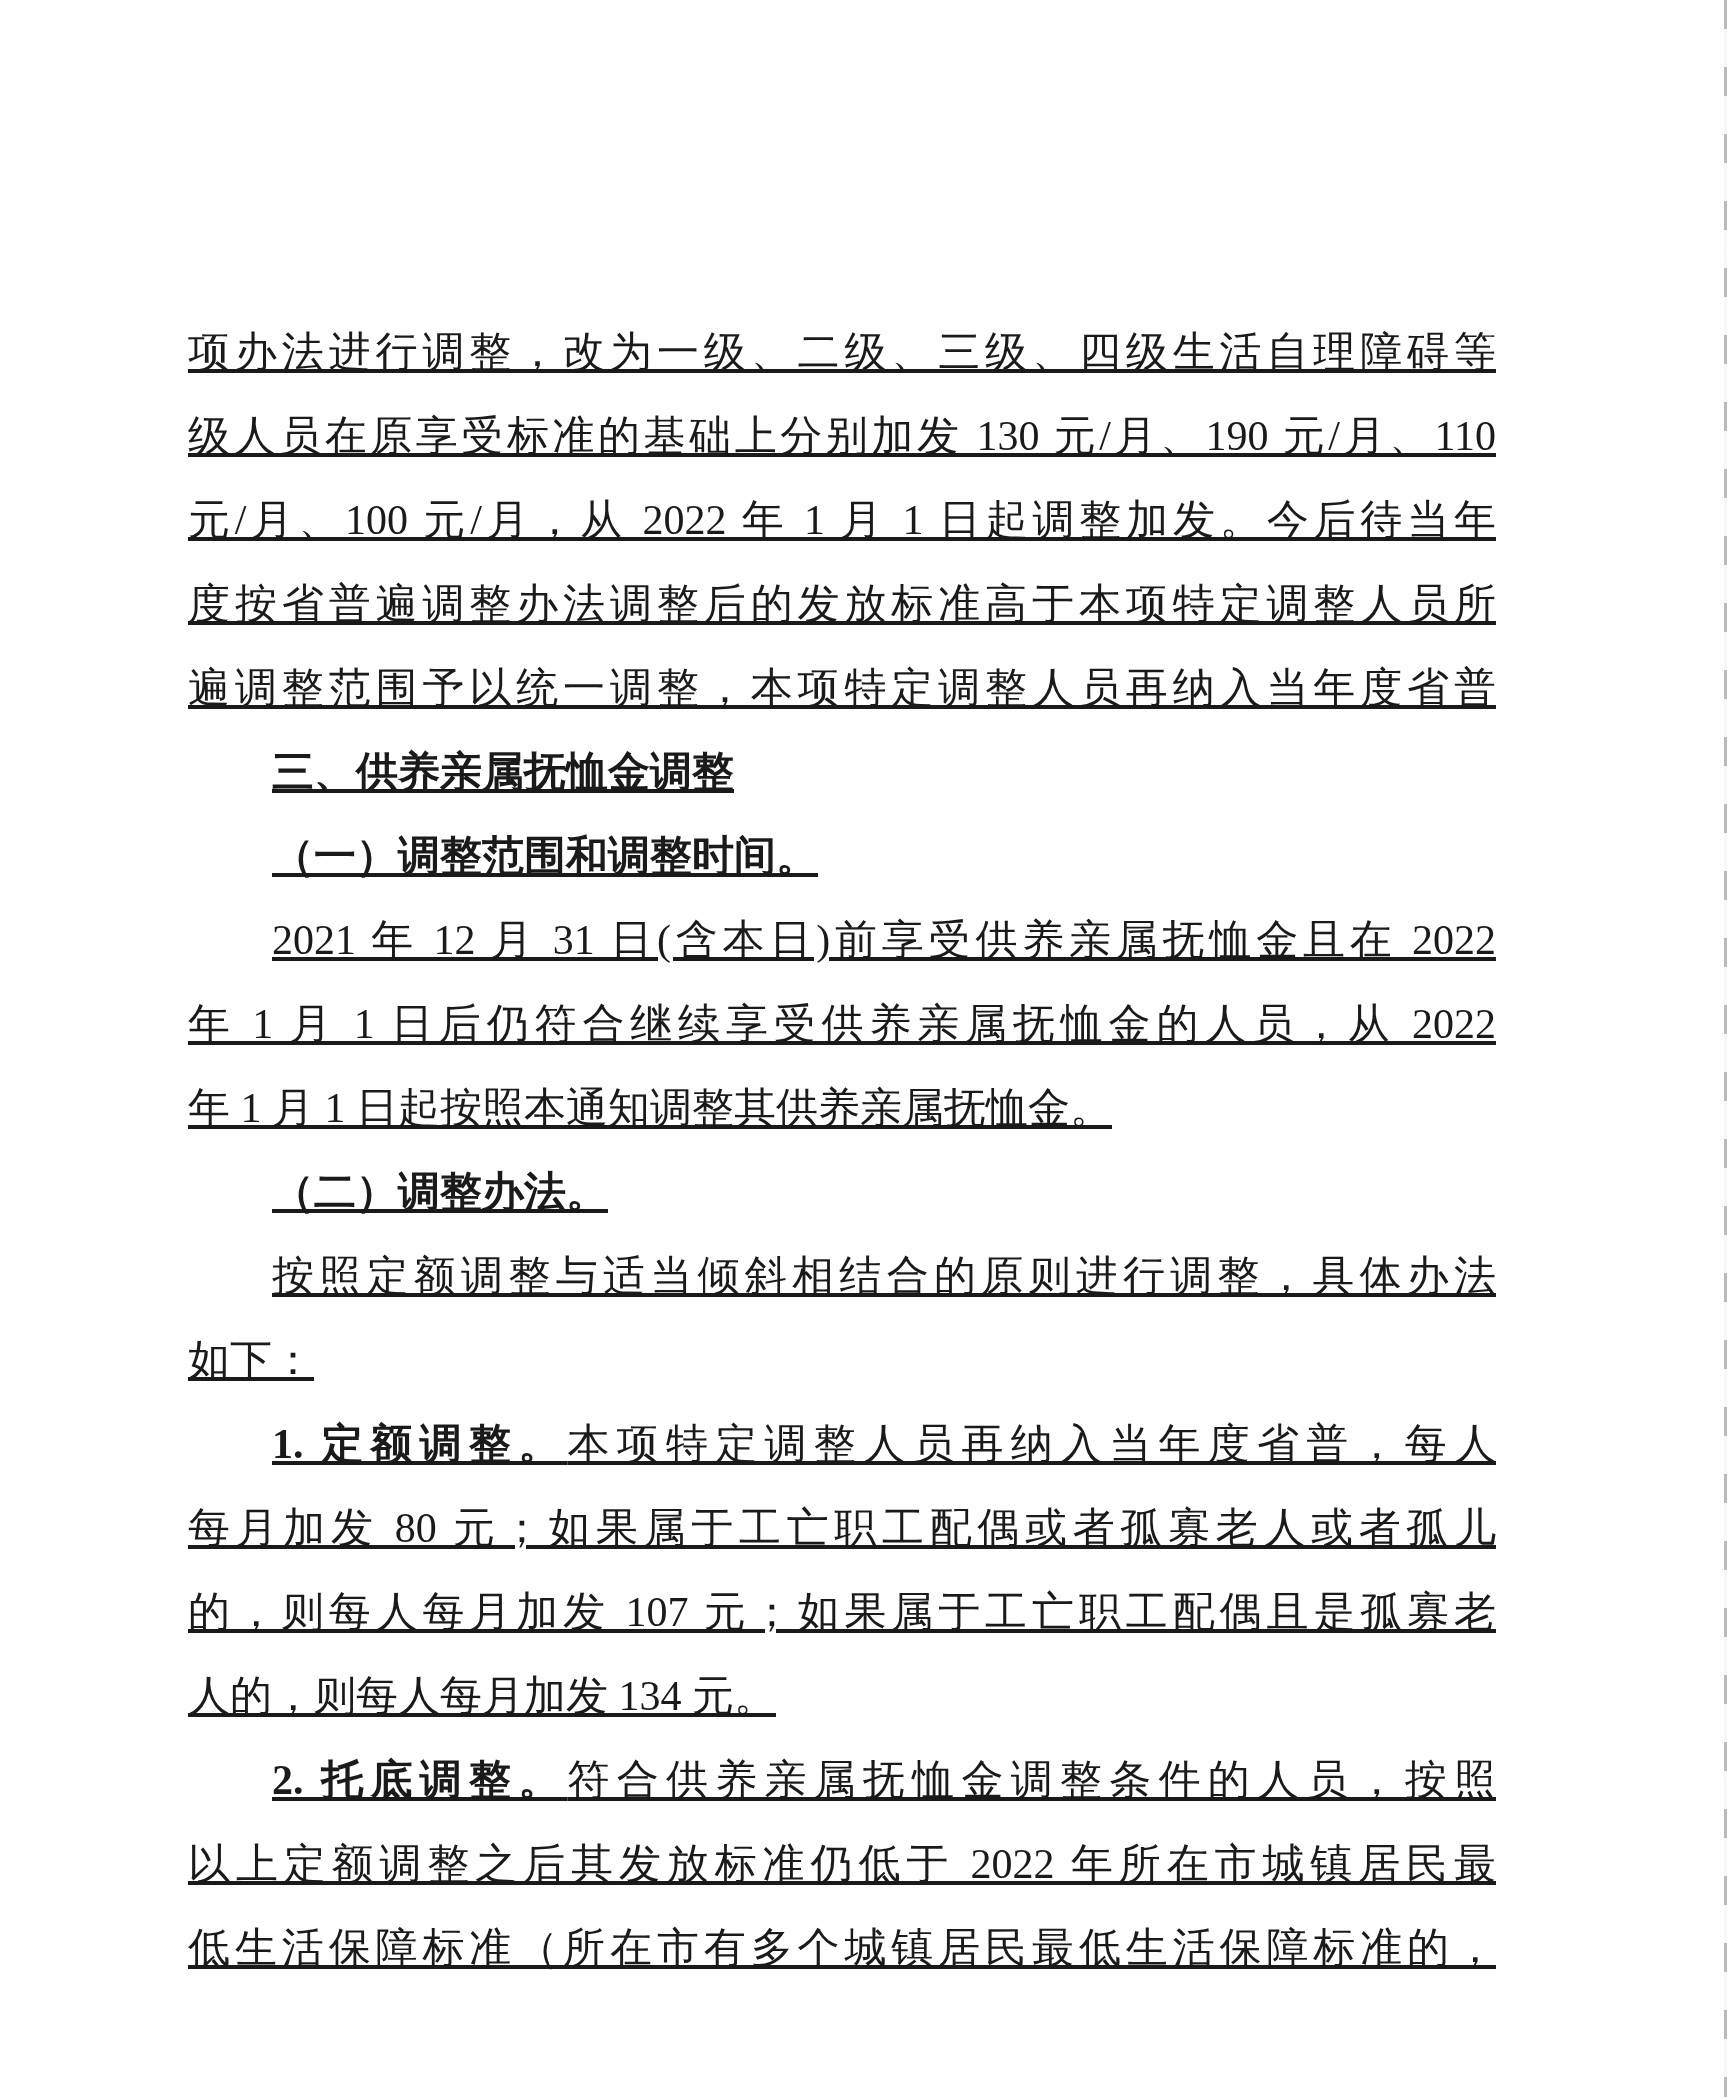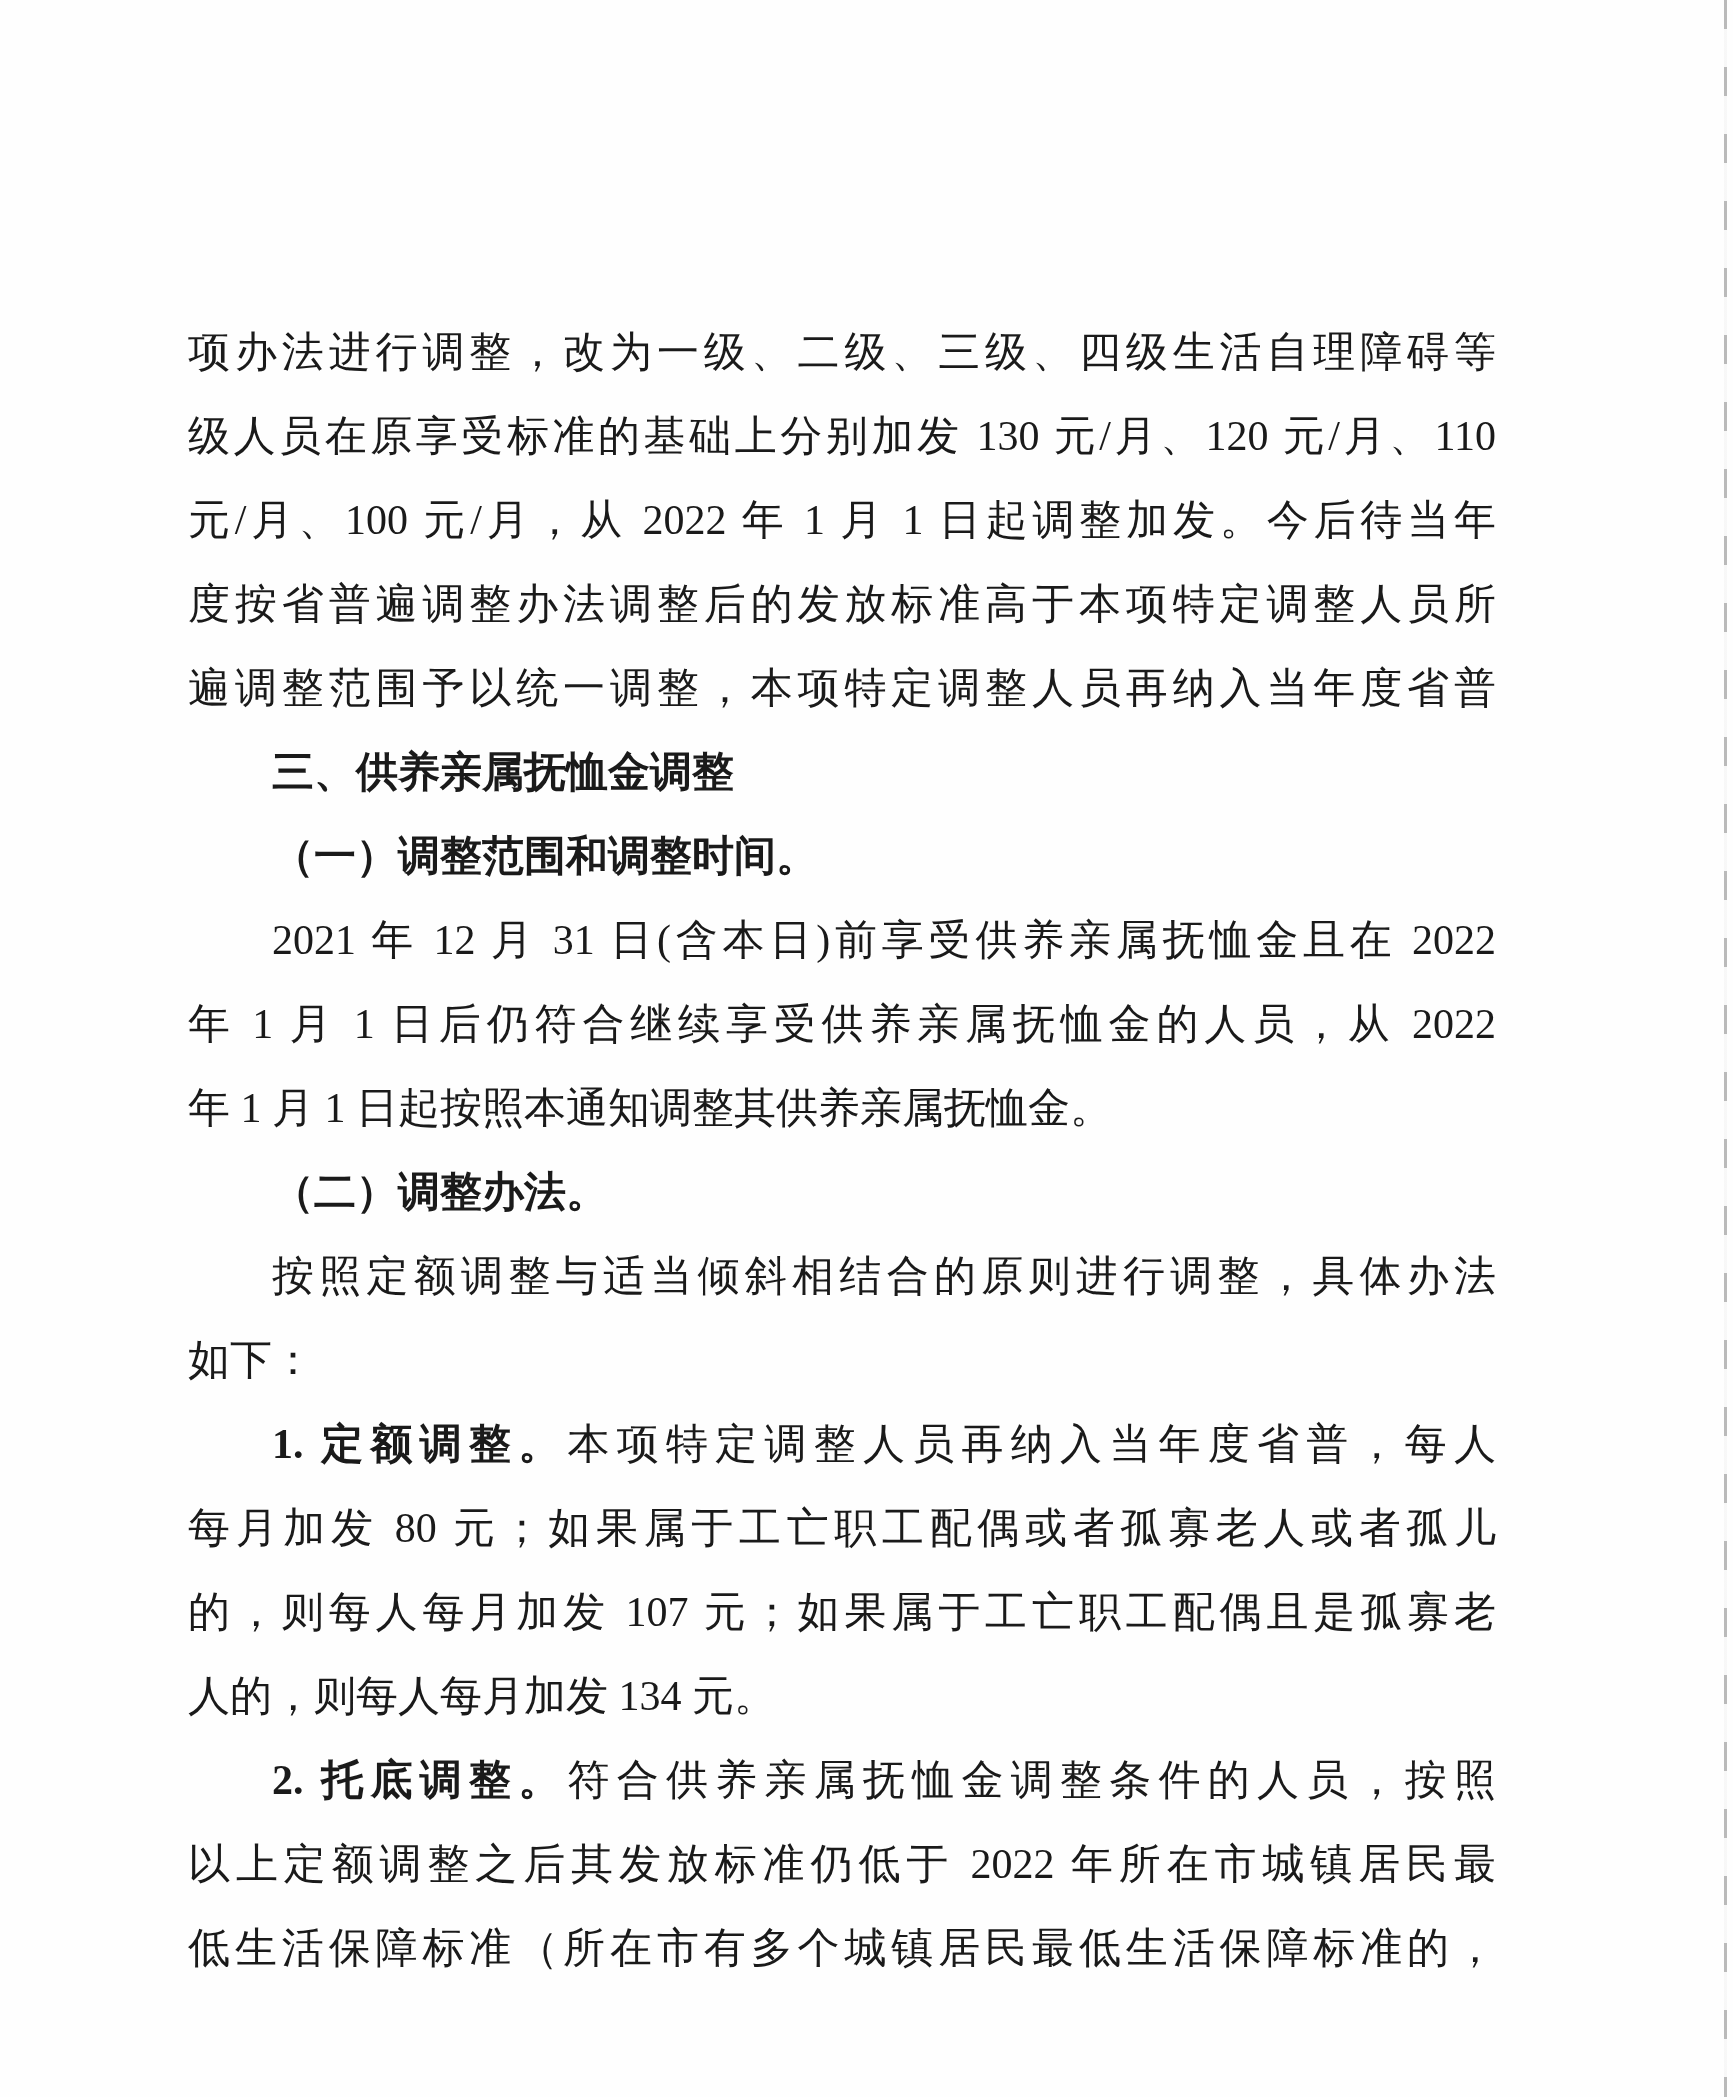--- a/index.html
+++ b/index.html
@@ -35,20 +35,21 @@
     top: 310px;
     width: 1308px;
   }
   .line {
     height: 84px;
     line-height: 84px;
     font-size: 42px;
     white-space: nowrap;
     text-align: justify;
     text-align-last: left;
+    text-decoration: underline;
   }
   .line.fill {
     white-space: normal;
     text-align-last: justify;
   }
   .line.indent span:first-child {
     padding-left: 84px;
   }
   .line .b { font-weight: 700; }
   .line.h1 {
@@ -59,21 +60,21 @@
     font-weight: 700;
   }
 </style>
 </head>
 <body>
 
 <div class="page">
   <div class="scan-edge-right"></div>
   <div class="content">
       <div class="line body fill"><span>项办法进行调整，改为一级、二级、三级、四级生活自理障碍等</span></div>
-      <div class="line body fill"><span>级人员在原享受标准的基础上分别加发 130 元/月、120 元/月、110</span></div>
+      <div class="line body fill"><span>级人员在原享受标准的基础上分别加发 130 元/月、190 元/月、110</span></div>
       <div class="line body fill"><span>元/月、100 元/月，从 2022 年 1 月 1 日起调整加发。今后待当年</span></div>
       <div class="line body fill"><span>度按省普遍调整办法调整后的发放标准高于本项特定调整人员所</span></div>
       <div class="line body fill"><span>遍调整范围予以统一调整，本项特定调整人员再纳入当年度省普</span></div>
       <div class="line h1 indent"><span class="b">三、供养亲属抚恤金调整</span></div>
       <div class="line h2 indent"><span class="b">（一）调整范围和调整时间。</span></div>
       <div class="line body fill indent"><span>2021 年 12 月 31 日(含本日)前享受供养亲属抚恤金且在 2022</span></div>
       <div class="line body fill"><span>年 1 月 1 日后仍符合继续享受供养亲属抚恤金的人员，从 2022</span></div>
       <div class="line body"><span>年 1 月 1 日起按照本通知调整其供养亲属抚恤金。</span></div>
       <div class="line h2 indent"><span class="b">（二）调整办法。</span></div>
       <div class="line body fill indent"><span>按照定额调整与适当倾斜相结合的原则进行调整，具体办法</span></div>

